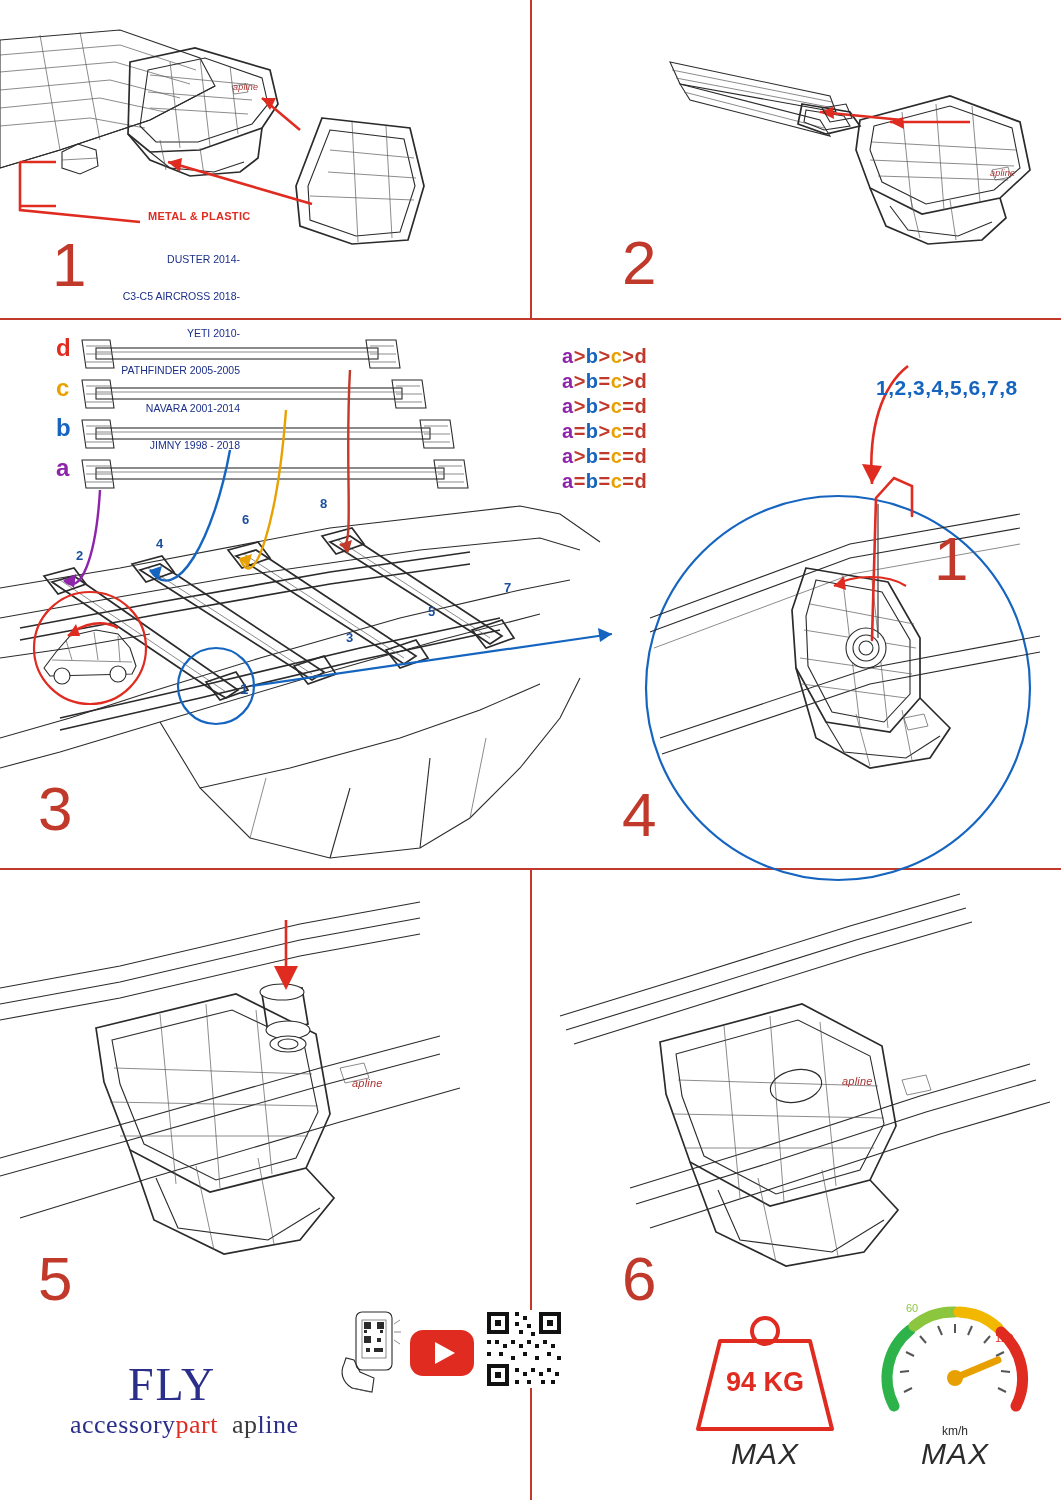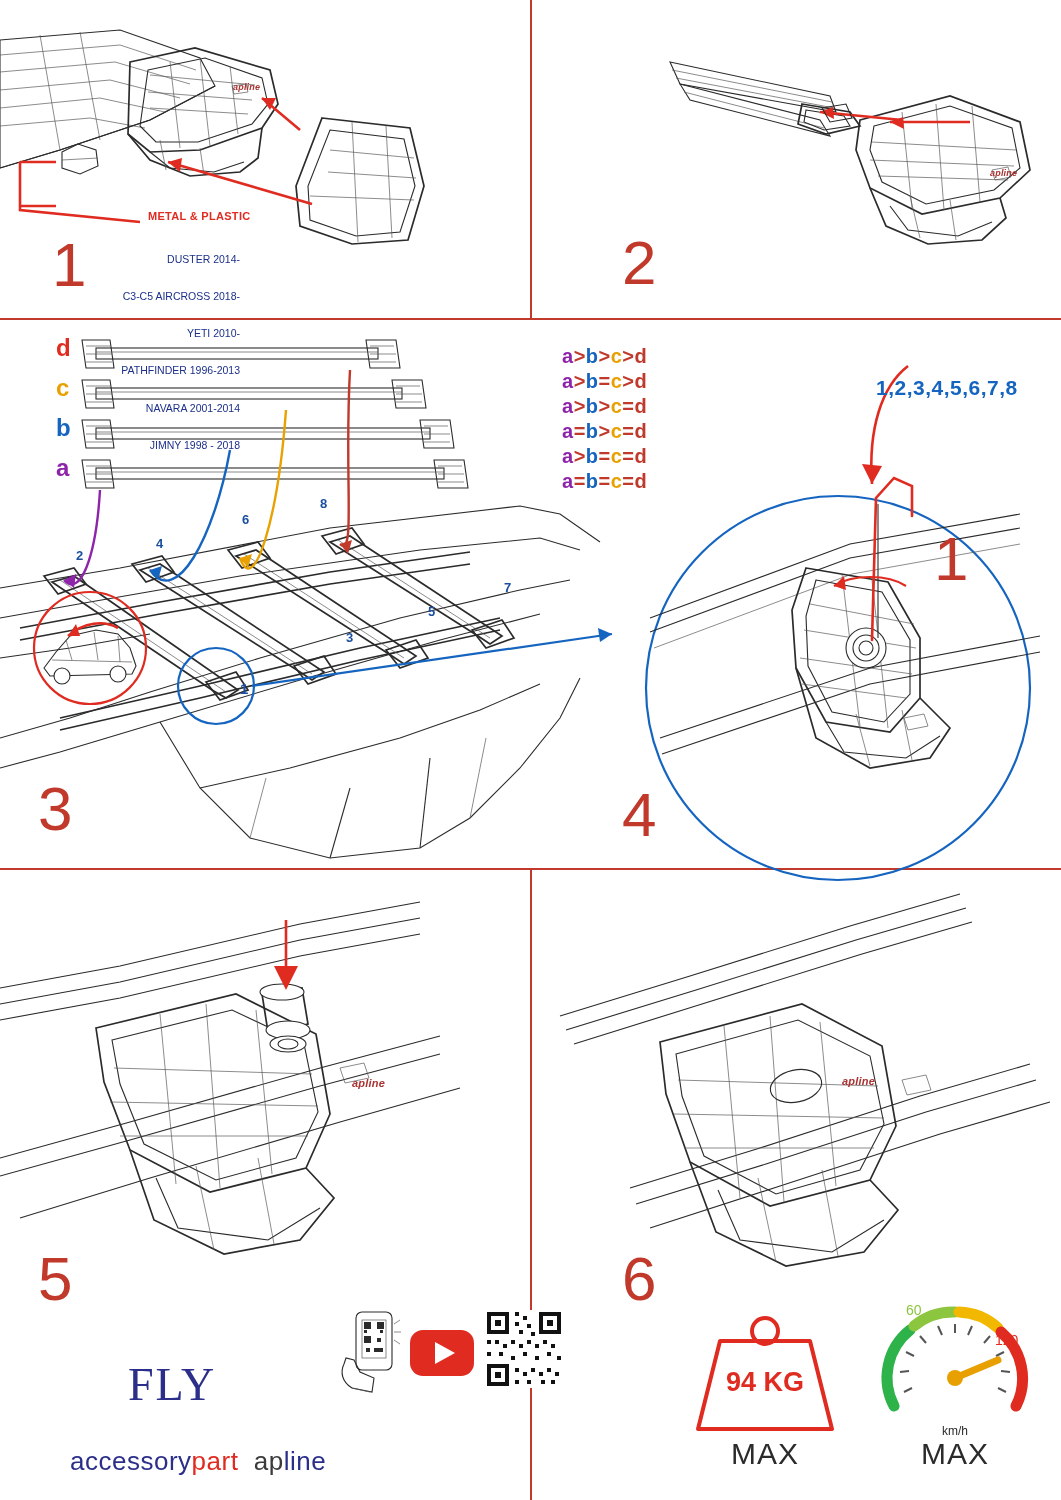--- a/index.html
+++ b/index.html
@@ -32,32 +32,32 @@
   .carlist{color:#1b2f8a;font-size:10.5px;line-height:12.4px;text-align:right;font-family:"Liberation Sans",sans-serif;}
 
   
   .bar-letter{position:absolute;font-size:24px;font-weight:bold;font-family:"Liberation Sans",sans-serif;}
   .formula{position:absolute;font-size:20px;font-weight:bold;letter-spacing:.5px;font-family:"Liberation Sans",sans-serif;}
   .num-lbl{position:absolute;font-size:13px;color:#1b4fa0;font-weight:bold;}
   .seq{position:absolute;font-size:21px;color:#1565c0;font-weight:bold;letter-spacing:.5px;}
 
   
   .fly{position:absolute;color:#2b2f8a;font-size:46px;letter-spacing:2px;font-family:Liberation Serif, serif;}
-  .brandline{position:absolute;font-size:26px;letter-spacing:.5px;font-family:Liberation Sans, sans-serif;margin-top:36px;}
+  .brandline{position:absolute;font-size:26px;letter-spacing:.5px;font-family:Liberation Serif, serif;}
   .brandline .b1{color:#2b2f8a;}
   .brandline .b2{color:#e02b20;}
   .brandline .b3{color:#3b3b3b;}
   .brandline .b4{color:#2b2f8a;}
 
-  .maxtxt{position:absolute;font-size:30px;color:#2b2b2b;letter-spacing:1px;}
+  .maxtxt{position:absolute;font-size:30px;color:#2b2b2b;letter-spacing:1px;font-style:italic;}
   .kgtxt{position:absolute;font-size:27px;color:#e02b20;font-weight:bold;}
   .kmh{position:absolute;font-size:12px;color:#2b2b2b;}
-  .gauge-n{position:absolute;font-size:14px;}
-
-  .logo-ap{position:absolute;font-size:12px;color:#a33;letter-spacing:.2px;font-style:italic;font-weight:bold;}
+  .gauge-n{position:absolute;font-size:11px;}
+
+  .logo-ap{position:absolute;font-size:12px;color:#a33;letter-spacing:.2px;font-style:italic;font-weight:normal;}
 </style>
 </head>
 <body>
 
 <div class="sheet">
 
   <div class="hr" style="top:318px;"></div>
   <div class="hr" style="top:868px;"></div>
   <div class="vr" style="left:530px;top:0;height:318px;"></div>
   <div class="vr" style="left:530px;top:868px;height:632px;"></div>
@@ -109,21 +109,21 @@
 
     <path class="ln-lt" d="M232 86 l14 -2 l2 8 l-14 2z"></path>
   </svg>
   <div class="logo-ap" style="left:233px;top:82px;font-size:9px;">apline</div>
 
   <div class="t metal" style="left:148px;top:210px;">METAL &amp; PLASTIC</div>
   <div class="t carlist" style="left:40px;top:228px;width:200px;">
     <div>DUSTER 2014-</div>
     <div>C3-C5 AIRCROSS 2018-</div>
     <div>YETI 2010-</div>
-    <div>PATHFINDER 1996-2013</div>
+    <div>PATHFINDER 2005-2005</div>
     <div>NAVARA 2001-2014</div>
     <div>JIMNY 1998 - 2018</div>
   </div>
   <div class="step-num" style="left:52px;top:234px;">1</div>
 
   <svg width="531" height="318" viewBox="0 0 531 318" style="left:530px;">
 
     <path class="ln" d="M140 62 L300 96 L306 112 L150 84 Z"></path>
     <path class="ln-lt" d="M142 70 L302 102"></path>
     <path class="ln-lt" d="M146 78 L304 108"></path>

